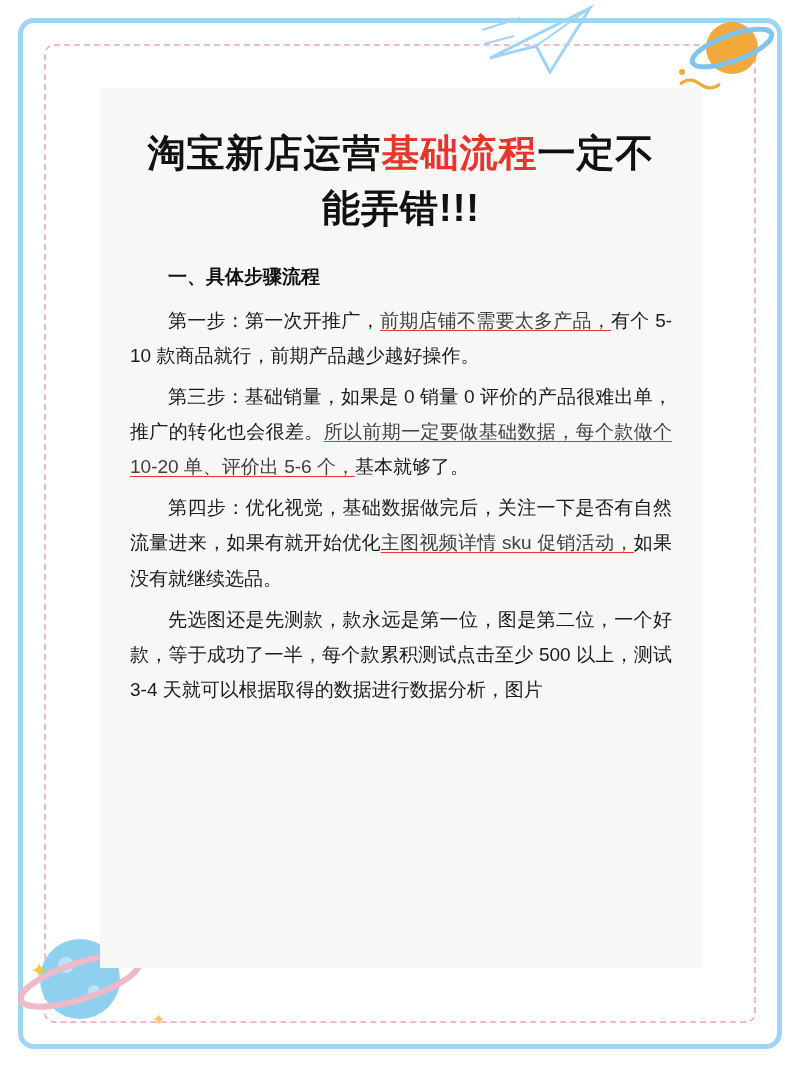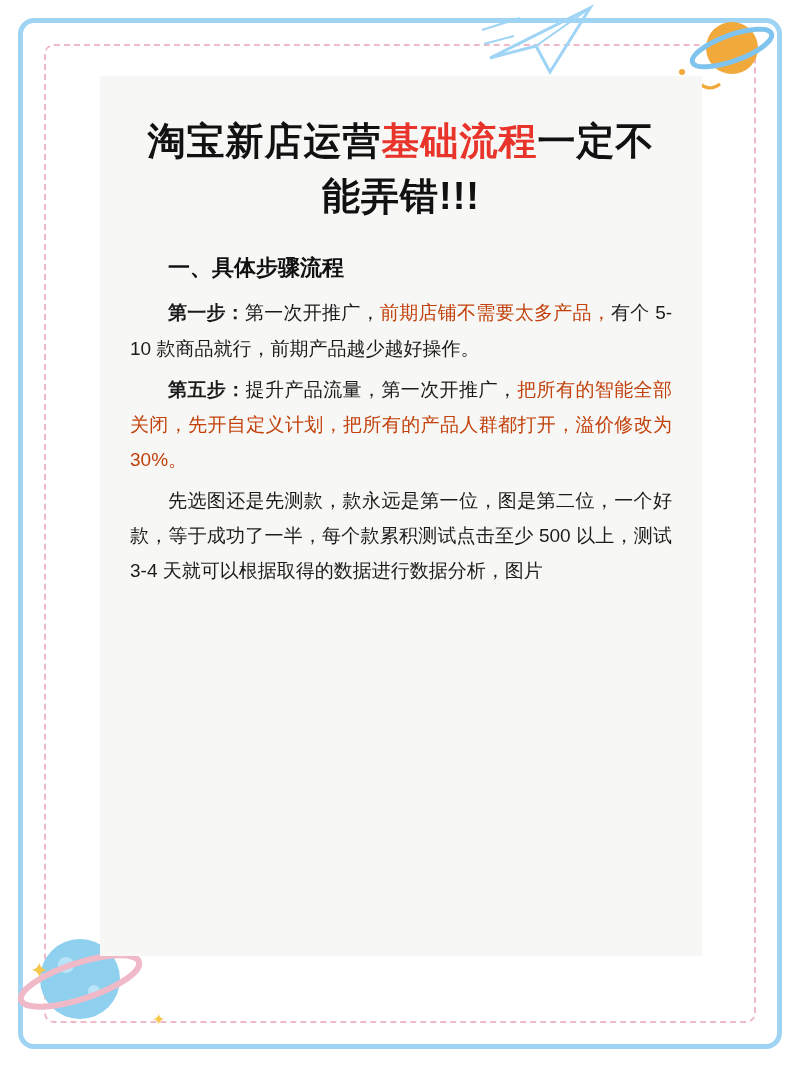--- a/index.html
+++ b/index.html
@@ -64,21 +64,21 @@
     position: absolute;
     color: #f5c84c;
     font-size: 22px;
     line-height: 1;
   }
 
   
   .card {
     position: absolute;
     left: 100px;
-    top: 76px;
+    top: 88px;
     width: 602px;
     height: 880px;
     background: #f7f7f5;
     box-sizing: border-box;
     padding: 30px 30px 0 30px;
     overflow: hidden;
   }
 
   .title {
     text-align: center;
@@ -88,41 +88,42 @@
     line-height: 1.45;
     letter-spacing: 1px;
     margin: 8px 0 26px 0;
     font-family: "Liberation Sans", sans-serif;
   }
   .title .hl {
     color: #e8342a;
   }
 
   .section-head {
-    font-size: 22px;
+    font-size: 19px;
     font-weight: bold;
     color: #111111;
     margin: 16px 0 10px 0;
     text-indent: 38px;
     line-height: 1.6;
   }
 
   .para {
     font-size: 19px;
     color: #1b1b1b;
     line-height: 1.85;
     margin: 0 0 6px 0;
     text-indent: 38px;
     text-align: justify;
   }
   .para b {
-    font-weight: bold;
+    font-weight: normal;
   }
   .red {
-    color: #c2410c;
+    color: #404040;
+    text-decoration: underline;
     text-decoration-color: #e8342a;
     text-underline-offset: 3px;
   }
 </style>
 </head>
 <body>
 
 <div class="outer-frame"></div>
 <div class="inner-frame"></div>
 
@@ -161,22 +162,25 @@
     <span>淘宝新店运营</span><span class="hl">基础流程</span><span>一定不能弄错!!!</span>
   </div>
 
   <div class="section-head">一、具体步骤流程</div>
 
   <p class="para">
     <b>第一步：</b><span>第一次开推广，</span><span class="red">前期店铺不需要太多产品，</span><span>有个 5-10 款商品就行，前期产品越少越好操作。</span>
   </p>
 
 
-
+  <p class="para">
+    <b>第三步：</b><span>基础销量，如果是 0 销量 0 评价的产品很难出单，推广的转化也会很差。</span><span class="red">所以前期一定要做基础数据，每个款做个 10-20 单、评价出 5-6 个，</span><span>基本就够了。</span>
+  </p>
 
   <p class="para">
-    <b>第五步：</b><span>提升产品流量，第一次开推广，</span><span class="red">把所有的智能全部关闭，先开自定义计划，把所有的产品人群都打开，溢价修改为 30%。</span><span></span>
+    <b>第四步：</b><span>优化视觉，基础数据做完后，关注一下是否有自然流量进来，如果有就开始优化</span><span class="red">主图视频详情 sku 促销活动，</span><span>如果没有就继续选品。</span>
   </p>
+
 
 
   <p class="para">先选图还是先测款，款永远是第一位，图是第二位，一个好款，等于成功了一半，每个款累积测试点击至少 500 以上，测试 3-4 天就可以根据取得的数据进行数据分析，图片</p>
 
 </div>
 
 </body></html>

